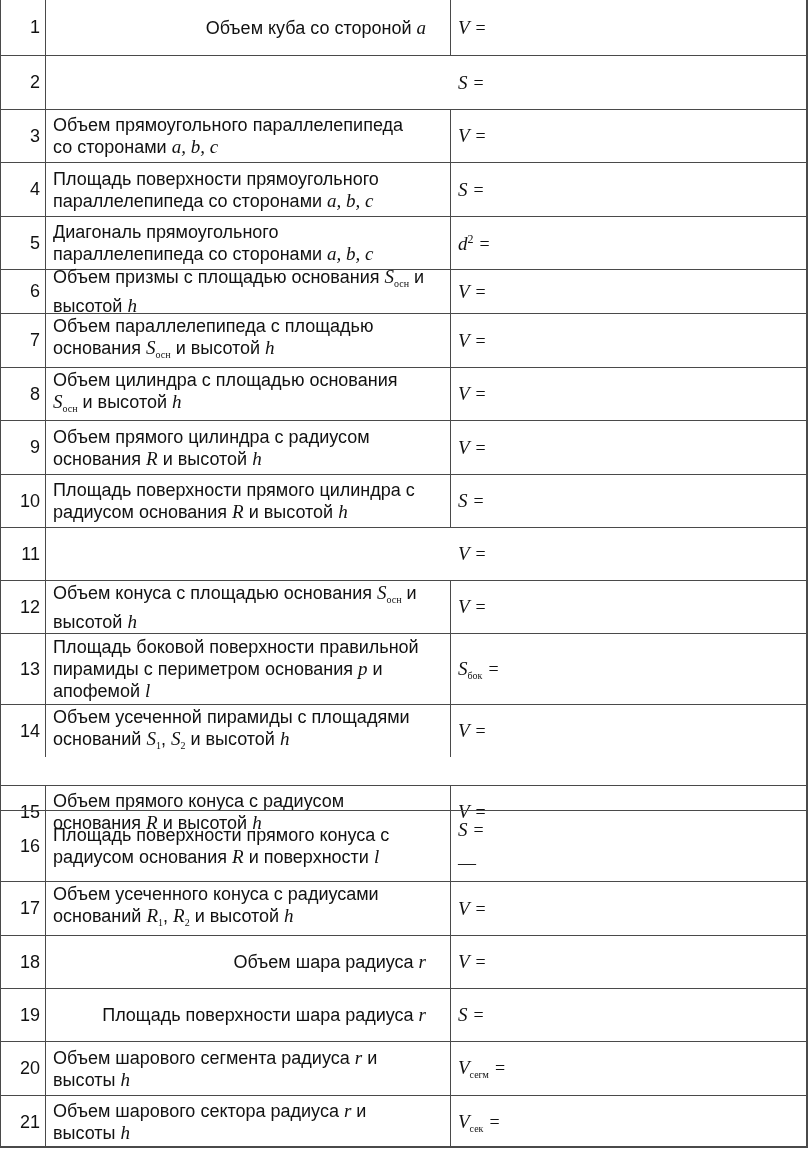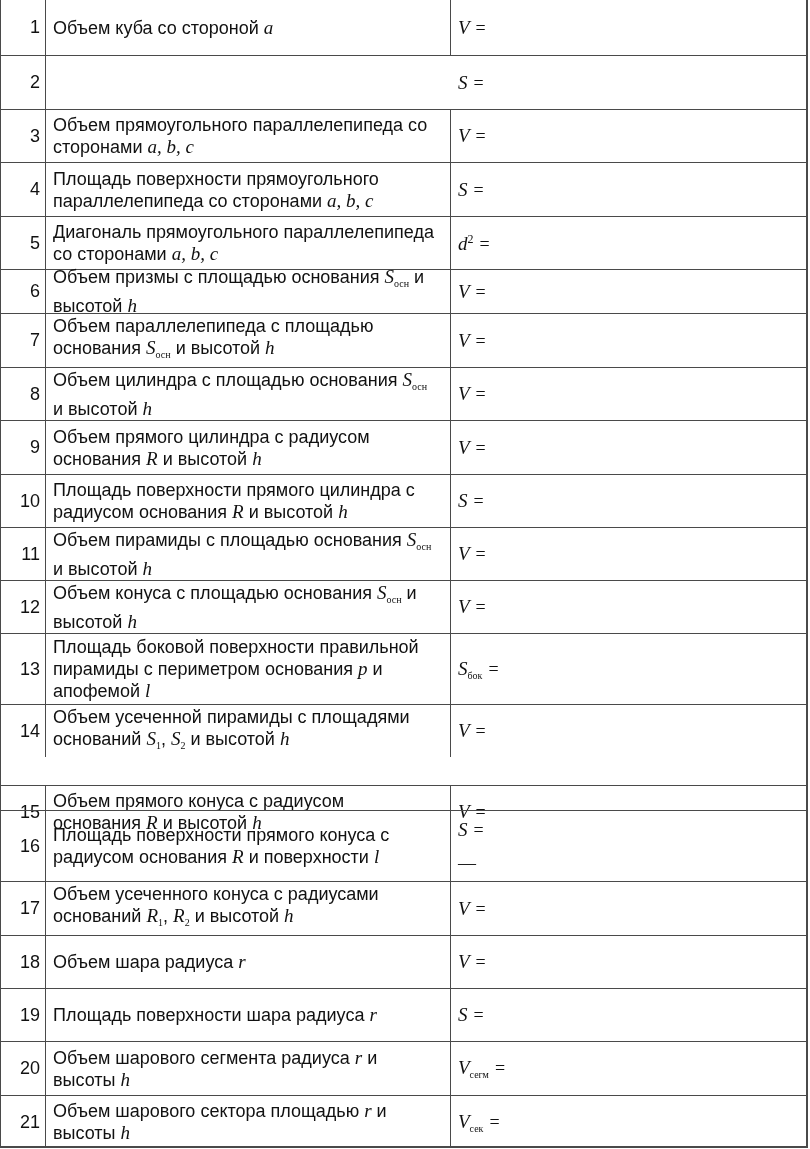--- a/index.html
+++ b/index.html
@@ -14,23 +14,23 @@
     border-top: 1.5px solid #4a4a4a;
   }
   .row:first-child { border-top: none; }
   .cell { position: absolute; top: 0; bottom: 0; display: flex; align-items: center; box-sizing: border-box; }
   .num {
     left: 0; width: 45px; justify-content: flex-end; padding-right: 5px;
     font-family: "Liberation Sans", sans-serif; font-size: 18px; color: #111;
     border-right: 1.5px solid #4a4a4a;
   }
   .desc {
-    left: 45px; width: 405px; padding-left: 7px; padding-right: 16px;
+    left: 45px; width: 405px; padding-left: 7px; padding-right: 24px;
     font-family: "Liberation Sans", sans-serif; font-size: 18px; color: #111;
-    line-height: 22px; border-right: 1.5px solid #4a4a4a;
+    line-height: 22px; border-right: 1.5px solid #4a4a4a; justify-content: flex-end;
   }
   .formula {
     left: 450px; right: 0; padding-left: 7px;
     font-family: "Liberation Serif", serif; font-size: 18px; color: #111;
   }
   .formula.stacked { flex-direction: column; align-items: flex-start; justify-content: center; }
   .formula .dash { margin-top: 12px; font-family: "Liberation Serif", serif; }
   .m { font-family: "Liberation Serif", serif; font-style: italic; font-size: 19px; }
   .sub { font-family: "Liberation Serif", serif; font-style: normal; font-size: 10px; vertical-align: -4px; }
   .sup { font-family: "Liberation Serif", serif; font-style: normal; font-size: 12px; vertical-align: 7px; }
@@ -122,23 +122,20 @@
       <div class="cell num">10</div>
       <div class="cell desc">
         <span><span>Площадь поверхности прямого цилиндра с радиусом основания </span><span class="m">R</span><span> и высотой </span><span class="m">h</span></span>
       </div>
       <div class="cell formula">
         <span><span class="m">S</span><span class="eq">=</span></span>
       </div>
     </div>
     <div class="row" style="top: 527px; height: 53px;">
       <div class="cell num">11</div>
-      <div class="cell desc">
-        <span><span>Объем пирамиды с площадью основания </span><span class="m">S</span><span class="sub">осн</span><span> и высотой </span><span class="m">h</span></span>
-      </div>
       <div class="cell formula">
         <span><span class="m">V</span><span class="eq">=</span></span>
       </div>
     </div>
     <div class="row" style="top: 580px; height: 53px;">
       <div class="cell num">12</div>
       <div class="cell desc">
         <span><span>Объем конуса с площадью основания </span><span class="m">S</span><span class="sub">осн</span><span> и высотой </span><span class="m">h</span></span>
       </div>
       <div class="cell formula">
@@ -214,19 +211,19 @@
       <div class="cell desc">
         <span><span>Объем шарового сегмента радиуса </span><span class="m">r</span><span> и высоты </span><span class="m">h</span></span>
       </div>
       <div class="cell formula">
         <span><span class="m">V</span><span class="sub">сегм</span><span class="eq">=</span></span>
       </div>
     </div>
     <div class="row" style="top: 1095px; height: 53px;">
       <div class="cell num">21</div>
       <div class="cell desc">
-        <span><span>Объем шарового сектора площадью </span><span class="m">r</span><span> и высоты </span><span class="m">h</span></span>
+        <span><span>Объем шарового сектора радиуса </span><span class="m">r</span><span> и высоты </span><span class="m">h</span></span>
       </div>
       <div class="cell formula">
         <span><span class="m">V</span><span class="sub">сек</span><span class="eq">=</span></span>
       </div>
     </div>
   </div>
 
 </body></html>

